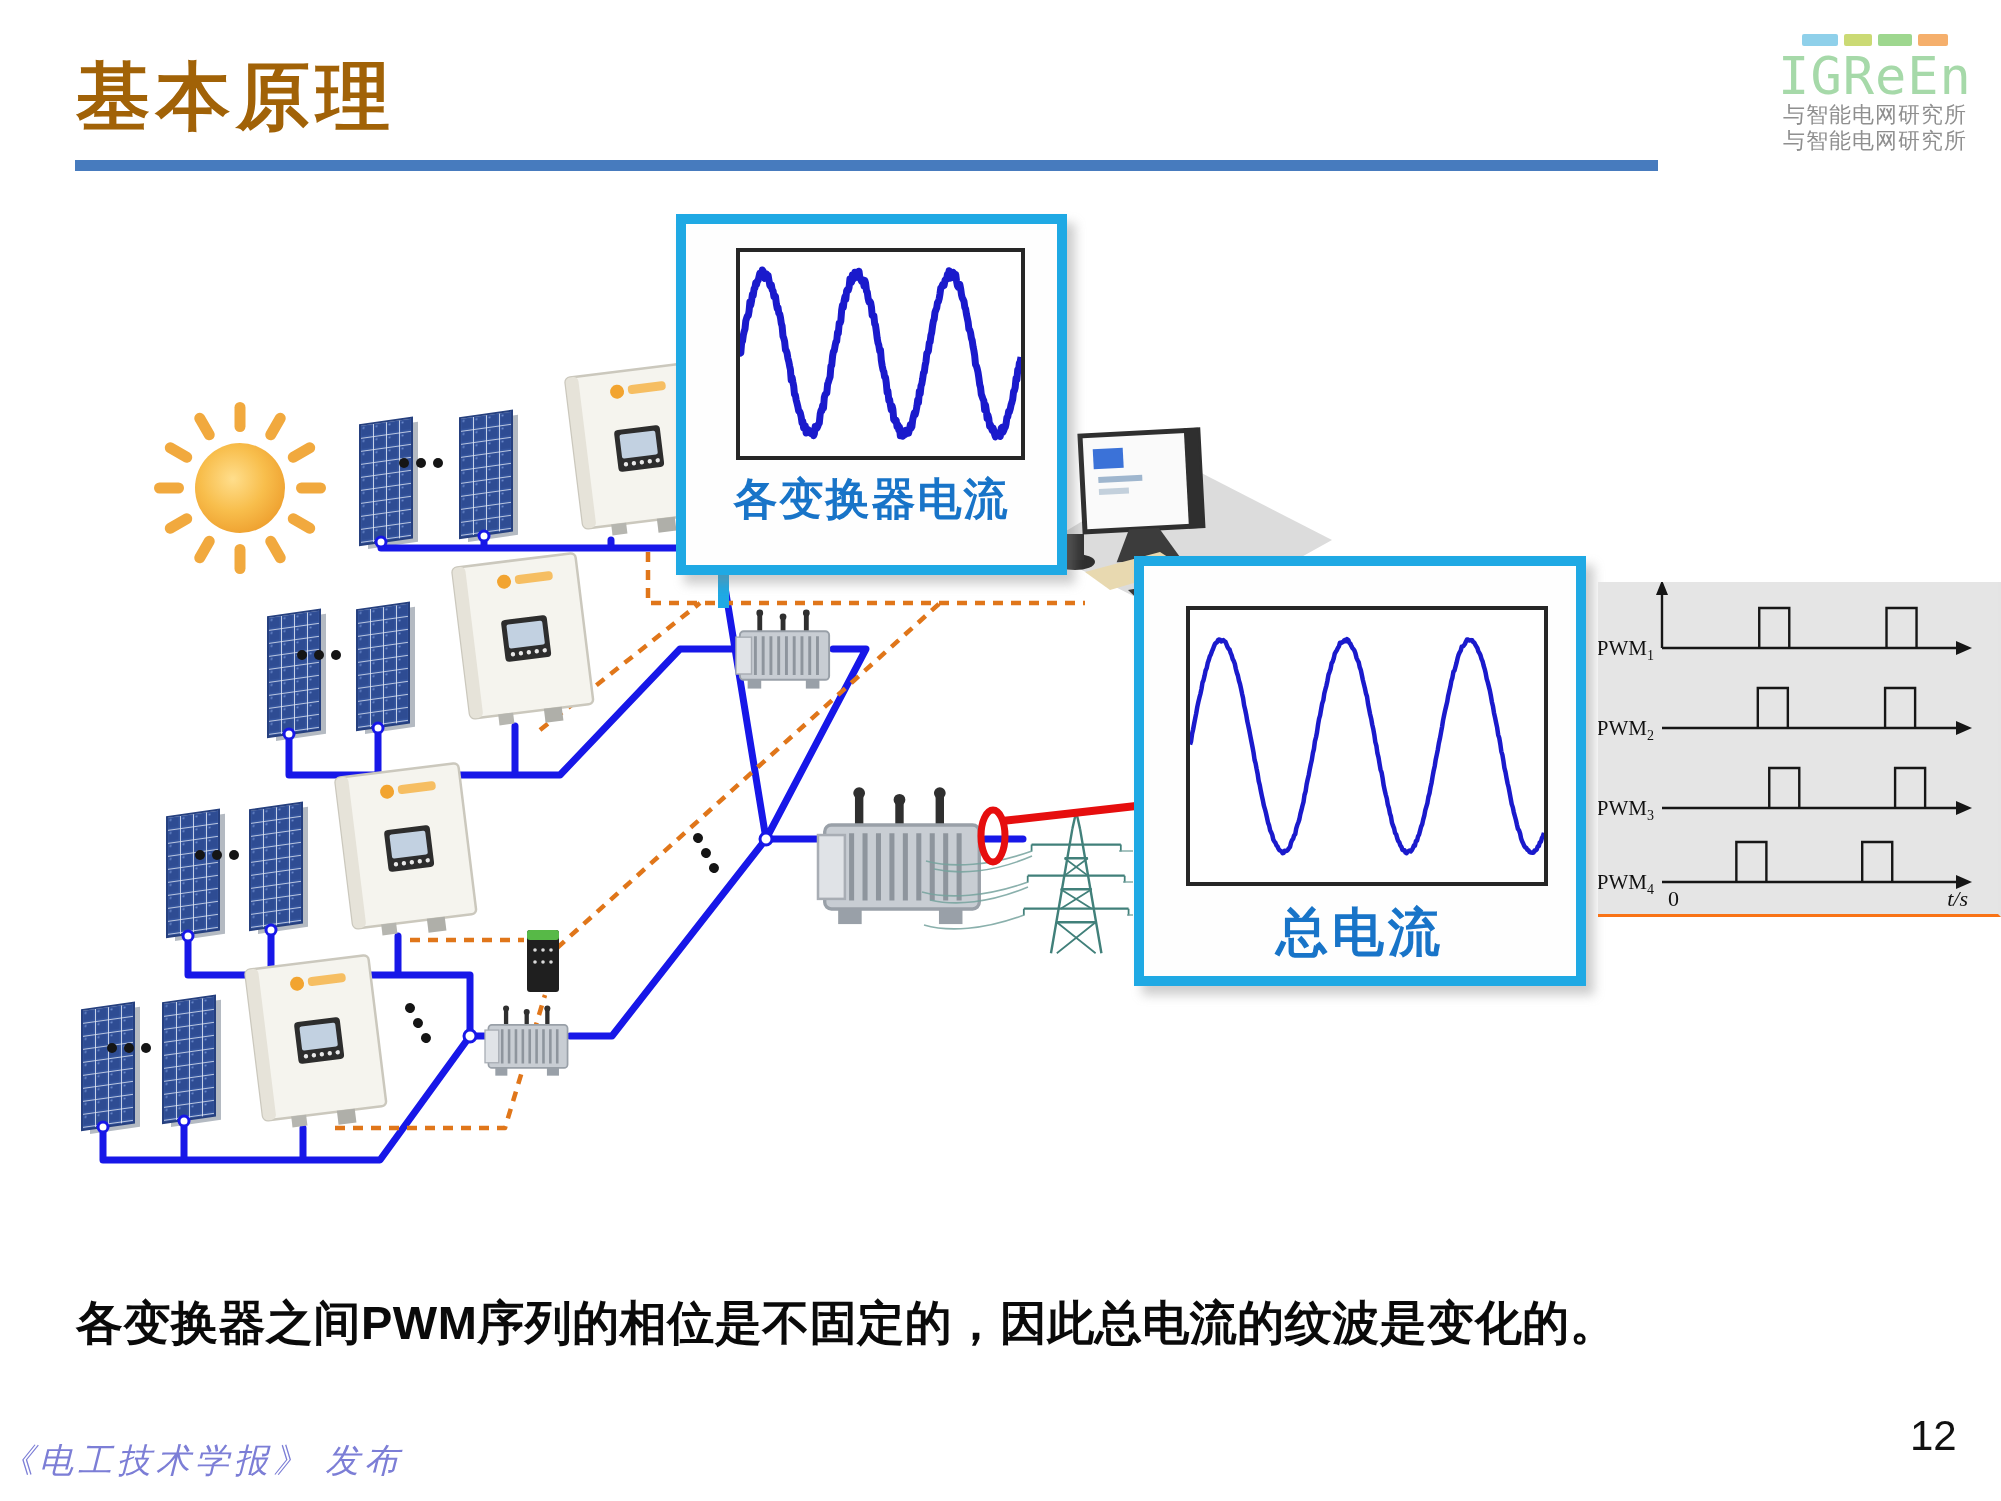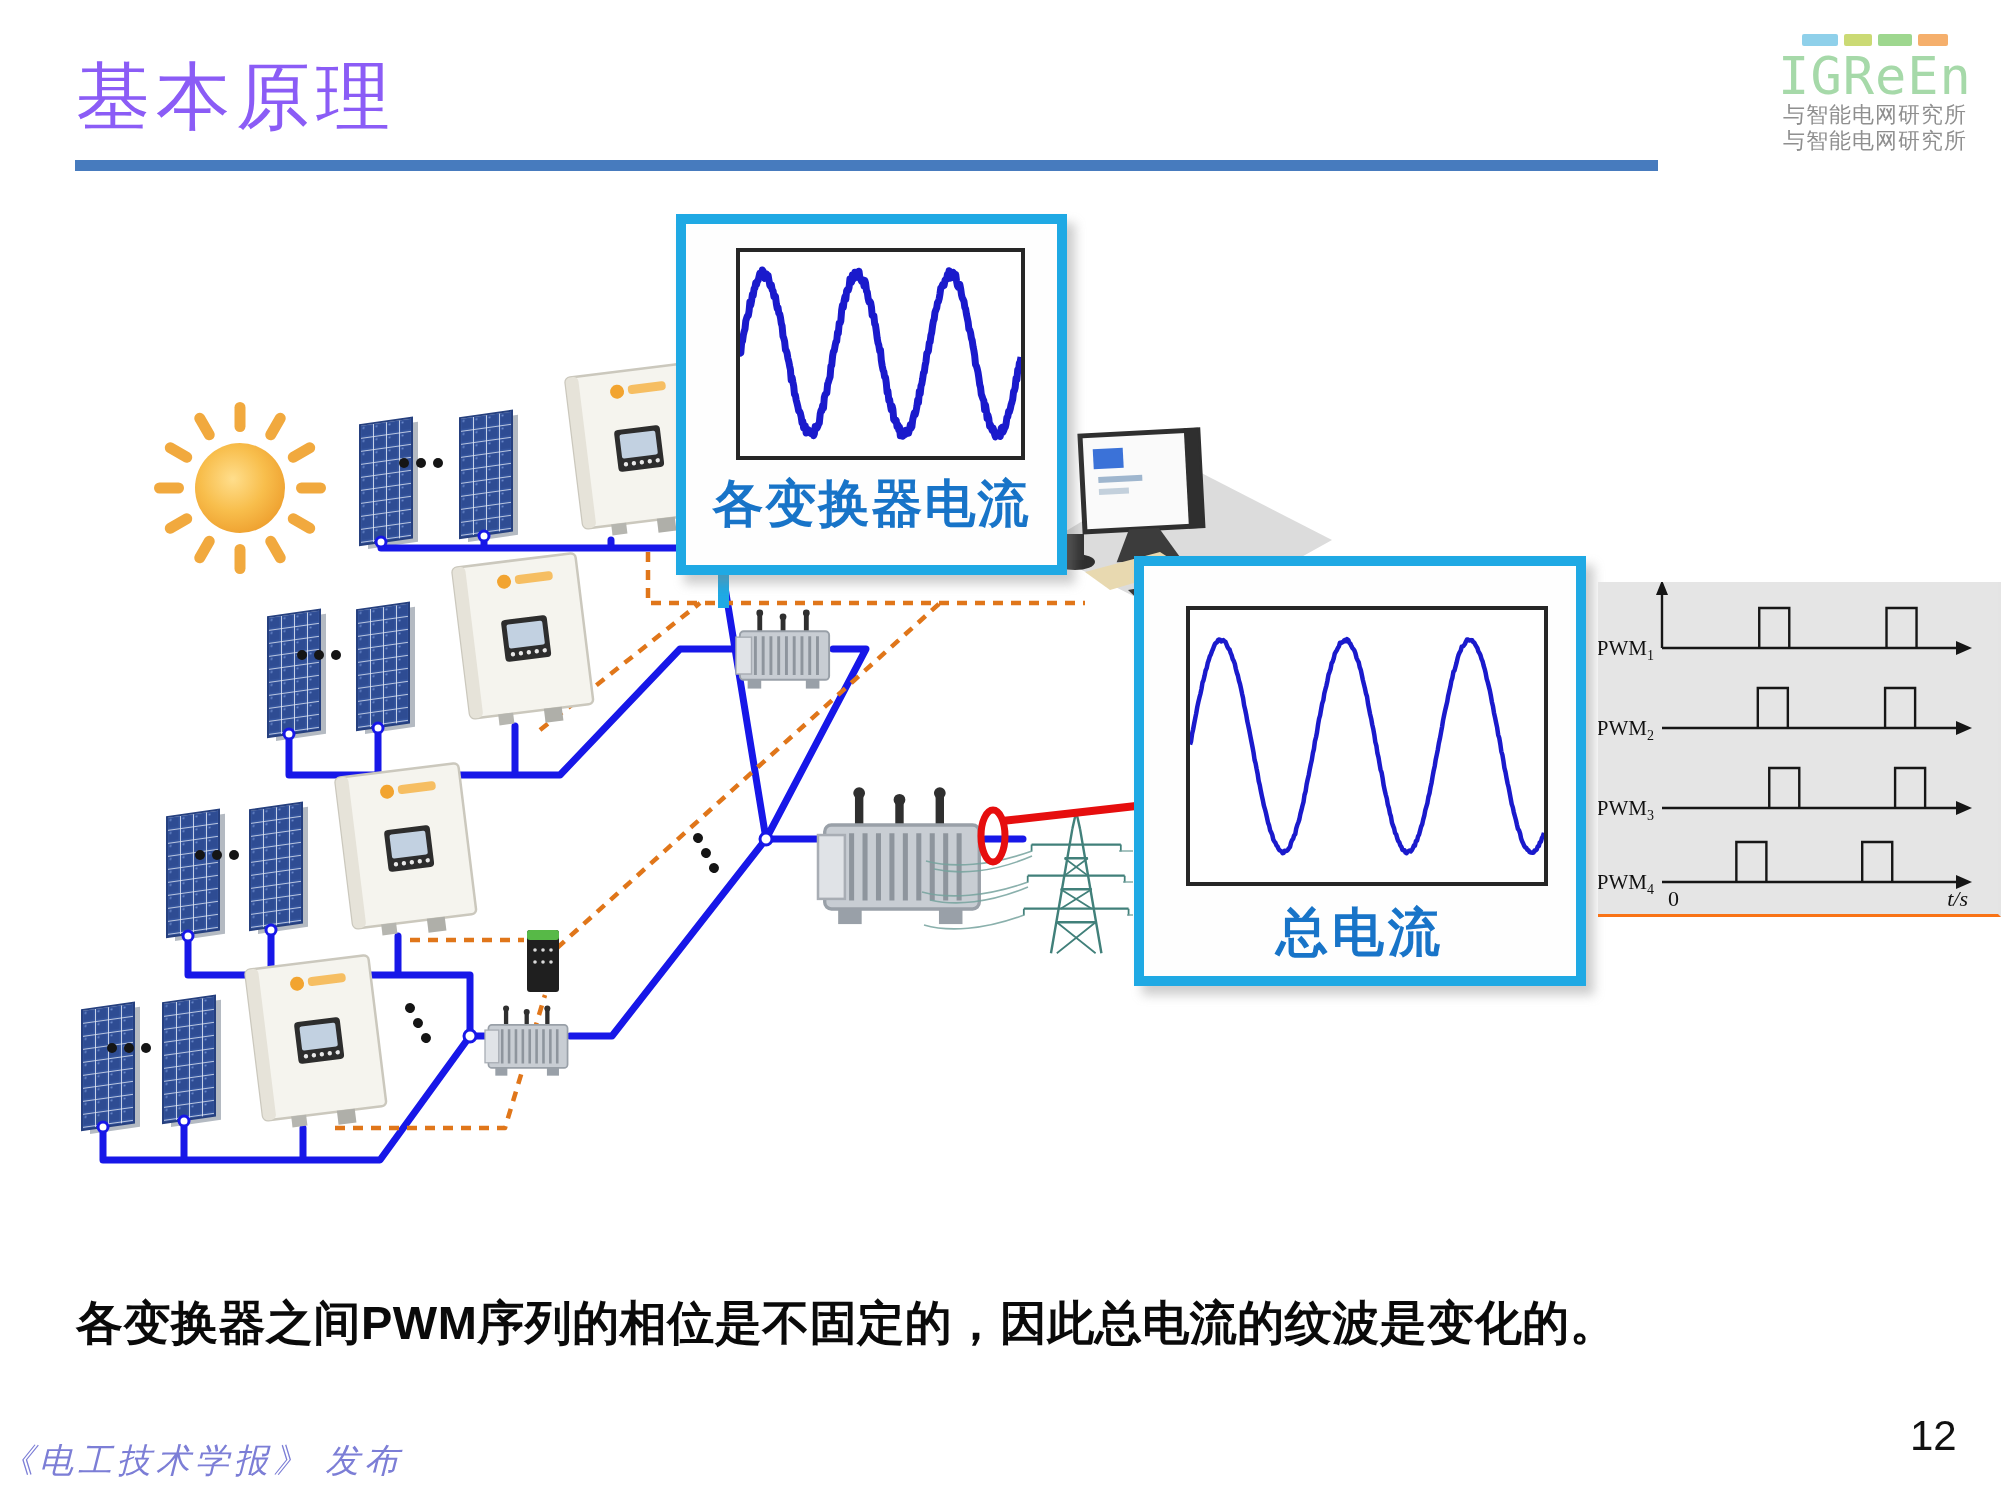--- a/index.html
+++ b/index.html
@@ -1,21 +1,21 @@
 <!DOCTYPE html>
 <html><head>
 <meta charset="utf-8">
 <style>
   html,body{margin:0;padding:0}
   body{width:2001px;height:1501px;position:relative;background:#ffffff;overflow:hidden;
        font-family:"Liberation Sans",sans-serif;}
   .abs{position:absolute}
 
   
-  #page-title{left:76px;top:48px;font-size:74px;font-weight:normal;color:#8b5cf6;letter-spacing:6px}
+  #page-title{left:76px;top:48px;font-size:74px;font-weight:bold;color:#a16207;letter-spacing:6px}
   #title-rule{left:75px;top:160px;width:1583px;height:11px;background:#477BBE}
 
   
   #logo{left:1750px;top:34px;width:250px;text-align:center;line-height:1}
   #logo-blocks{height:14px;margin-bottom:2px}
   .lblock{display:inline-block;height:12px;margin:0 3px;border-radius:2px;vertical-align:top}
   #logo-brand{font-family:"DejaVu Sans Mono",monospace;font-weight:normal;font-size:52px;
               color:#A6D9A9;letter-spacing:1px}
   .logo-line{font-size:22px;color:#8F8F8F;line-height:1.2;letter-spacing:1px}
 
@@ -24,21 +24,21 @@
 
   
   .callout{position:absolute;background:#FEFEFE;border:10px solid #1FA9E4;
            box-shadow:8px 9px 10px rgba(130,130,130,.4)}
   #callout1{left:676px;top:214px;width:371px;height:341px}
   #callout2{left:1134px;top:556px;width:432px;height:410px}
   .chartframe{position:absolute;border:4px solid #262626;background:#fff}
   #chart1{left:50px;top:24px;width:281px;height:204px}
   #chart2{left:42px;top:40px;width:354px;height:272px}
   .callout-label{position:absolute;width:100%;text-align:center;font-weight:bold;color:#1874C8}
-  #label1{top:246px;font-size:51px;letter-spacing:2px}
+  #label1{top:246px;font-size:44px;letter-spacing:2px}
   #label2{top:332px;font-size:52px;letter-spacing:4px}
 
   
   #pwm-box{left:1598px;top:582px;width:400px;height:332px;background:#e5e5e5;
            border-right:3px solid #E4E4E4;border-bottom:3px solid #f97316}
 
   
   #statement{left:76px;top:1292px;width:1880px;font-size:47px;font-weight:bold;color:#0A0A0A;
              letter-spacing:0.5px;white-space:nowrap}
   #footer{left:0;top:1438px;width:100%;text-align:left;font-family:"Liberation Serif",serif;

